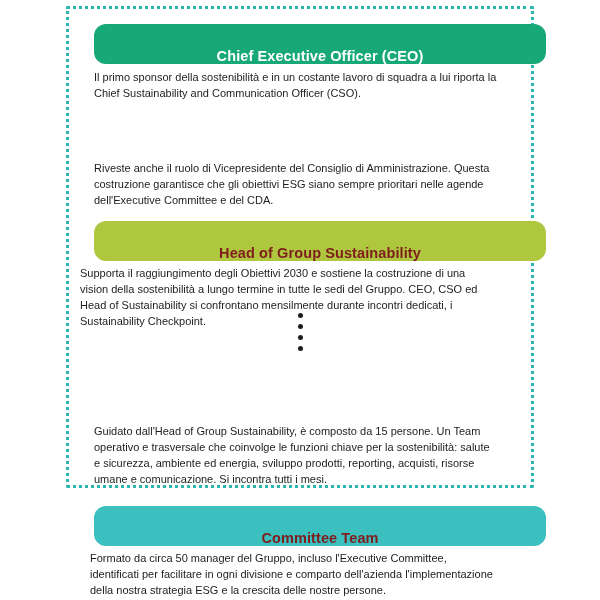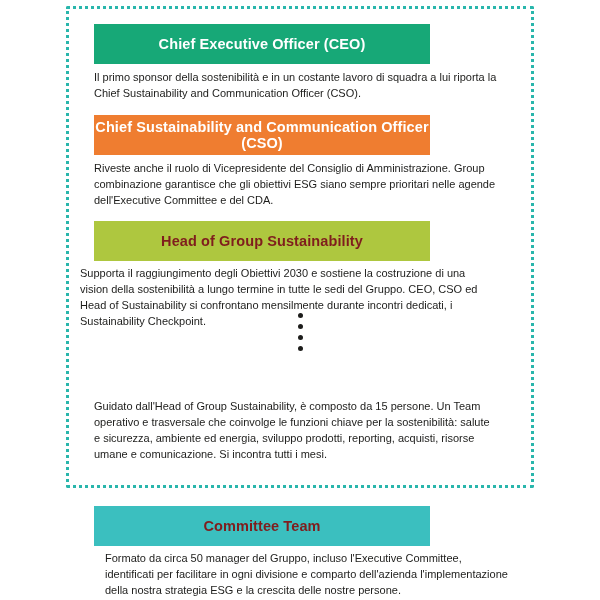--- a/index.html
+++ b/index.html
@@ -34,30 +34,31 @@
     border-radius: 2px;
     pointer-events: none;
   }
 
   .block {
     position: absolute;
     box-sizing: border-box;
   }
 
   .bar {
-    width: 336px;
+    width: 452px;
     height: 40px;
     display: flex;
-    align-items: center;
+    align-items: flex-end;
     justify-content: center;
     color: #ffffff;
     font-weight: bold;
     font-size: 14.5px;
     letter-spacing: 0.1px;
     text-align: center;
+    border-radius: 12px;
   }
 
   .bar.dark-text {
     color: #7f1d1d;
   }
 
   .desc {
     width: 404px;
     font-size: 11px;
     line-height: 1.45;
@@ -86,37 +87,34 @@
 
 <div id="root">
 
   <div class="dotted-frame"></div>
 
   <div class="block bar" style="left:94px; top:24px; background:#17a877;">
     <span>Chief Executive Officer (CEO)</span>
   </div>
   <div class="block desc" style="left:94px; top:70px;">Il primo sponsor della sostenibilità e in un costante lavoro di squadra a lui riporta la Chief Sustainability and Communication Officer (CSO).</div>
 
-  <div class="block bar" style="left:94px; top:115px; background:#ef7d30;">
-    <span>Chief Sustainability and Communication Officer (CSO)</span>
-  </div>
-  <div class="block desc" style="left:94px; top:161px;">Riveste anche il ruolo di Vicepresidente del Consiglio di Amministrazione. Group combinazione garantisce che gli obiettivi ESG siano sempre prioritari nelle agende dell'Executive Committee e del CDA.</div>
+  <div class="block desc" style="left:94px; top:161px;">Riveste anche il ruolo di Vicepresidente del Consiglio di Amministrazione. Questa costruzione garantisce che gli obiettivi ESG siano sempre prioritari nelle agende dell'Executive Committee e del CDA.</div>
 
   <div class="block bar dark-text" style="left:94px; top:221px; background:#aec73f;">
     <span>Head of Group Sustainability</span>
   </div>
   <div class="block desc" style="left:80px; top:266px;">Supporta il raggiungimento degli Obiettivi 2030 e sostiene la costruzione di una vision della sostenibilità a lungo termine in tutte le sedi del Gruppo. CEO, CSO ed Head of Sustainability si confrontano mensilmente durante incontri dedicati, i Sustainability Checkpoint.</div>
 
   <div class="vdots">
     <i></i>
     <i></i>
     <i></i>
     <i></i>
   </div>
 
-  <div class="block desc" style="left:94px; top:399px;">Guidato dall'Head of Group Sustainability, è composto da 15 persone. Un Team operativo e trasversale che coinvolge le funzioni chiave per la sostenibilità: salute e sicurezza, ambiente ed energia, sviluppo prodotti, reporting, acquisti, risorse umane e comunicazione. Si incontra tutti i mesi.</div>
+  <div class="block desc" style="left:94px; top:424px;">Guidato dall'Head of Group Sustainability, è composto da 15 persone. Un Team operativo e trasversale che coinvolge le funzioni chiave per la sostenibilità: salute e sicurezza, ambiente ed energia, sviluppo prodotti, reporting, acquisti, risorse umane e comunicazione. Si incontra tutti i mesi.</div>
 
   <div class="block bar dark-text" style="left:94px; top:506px; background:#3bbfbf;">
     <span>Committee Team</span>
   </div>
-  <div class="block desc" style="left:105px; top:551px;">Formato da circa 50 manager del Gruppo, incluso l'Executive Committee, identificati per facilitare in ogni divisione e comparto dell'azienda l'implementazione della nostra strategia ESG e la crescita delle nostre persone.</div>
+  <div class="block desc" style="left:90px; top:551px;">Formato da circa 50 manager del Gruppo, incluso l'Executive Committee, identificati per facilitare in ogni divisione e comparto dell'azienda l'implementazione della nostra strategia ESG e la crescita delle nostre persone.</div>
 
 </div>
 
 </body></html>

